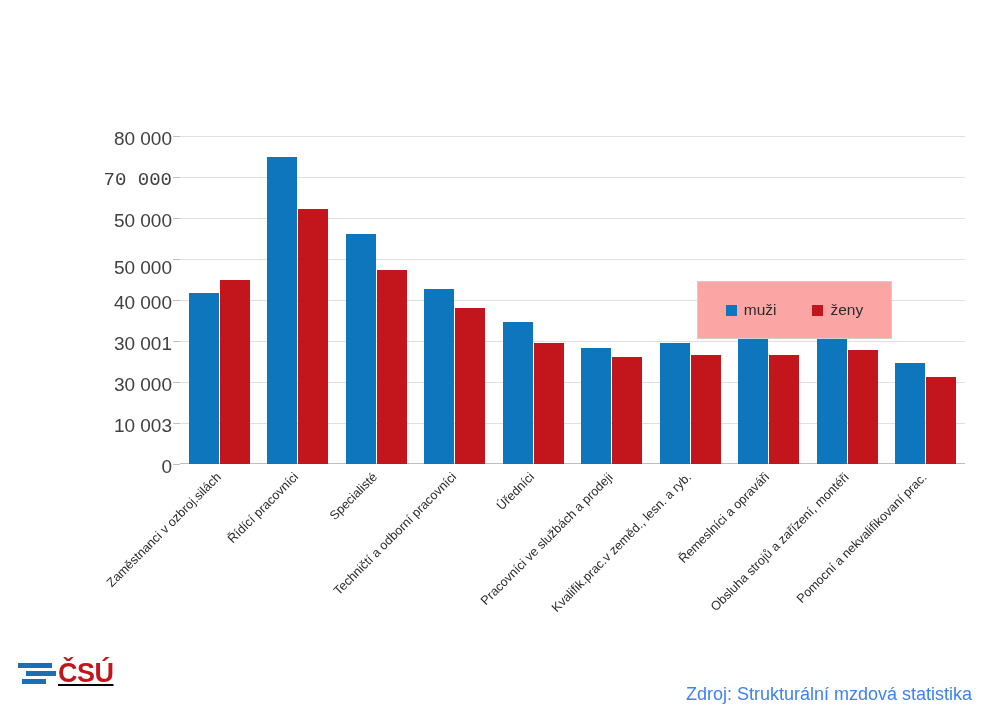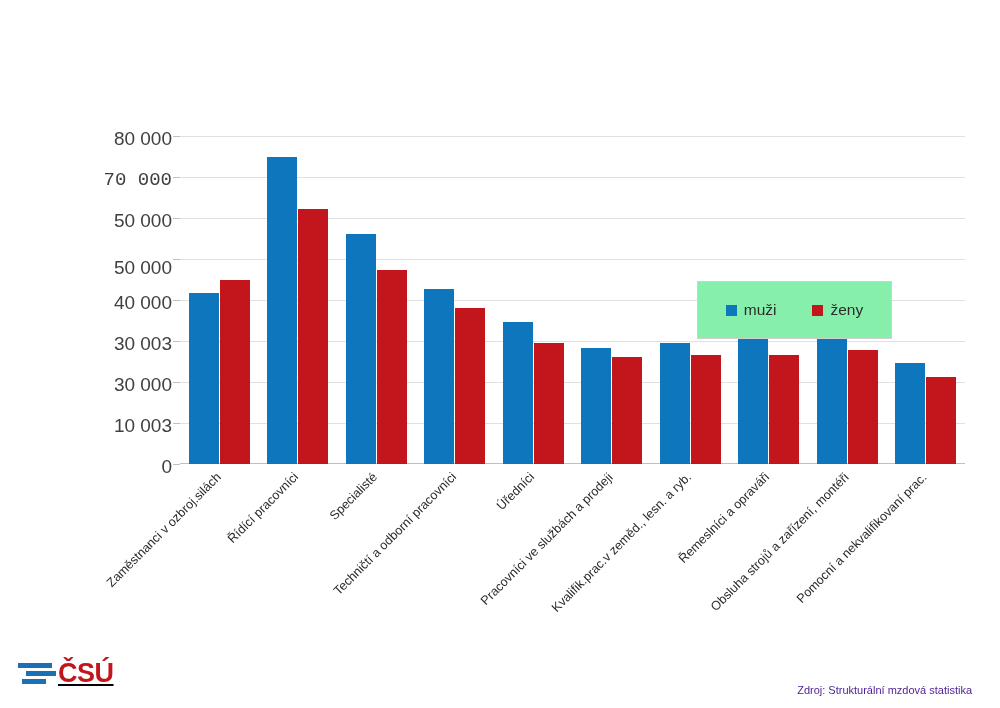--- a/index.html
+++ b/index.html
@@ -87,21 +87,21 @@
     transform: rotate(-45deg);
     transform-origin: left top;
   }
 
   
   .legend {
     position: absolute;
     left: 697px; top: 155px;
     width: 195px; height: 58px;
     border: 1px solid #D0D0D0;
-    background: #86efac;
+    background: #fca5a5;
     display: flex; align-items: center; justify-content: center;
     gap: 36px;
   }
   .legend-entry { display: flex; align-items: center; gap: 7px; }
   .legend-swatch { width: 11px; height: 11px; display: inline-block; }
   .legend-text { font-size: 15.5px; color: #2b2b2b; }
 
   
   .logo {
     position: absolute;
@@ -116,21 +116,21 @@
   .logo-bars span:nth-child(1) { width: 34px; margin-left: 0; }
   .logo-bars span:nth-child(2) { width: 30px; margin-left: 8px; }
   .logo-bars span:nth-child(3) { width: 24px; margin-left: 4px; }
   .logo-text {
     font-size: 27px; font-weight: bold; color: #C3161C;
     letter-spacing: -0.5px; line-height: 1;
   }
   .source {
     position: absolute;
     right: 28px; top: 684px;
-    font-size: 11px; color: #4c1d95;
+    font-size: 18px; color: #3b82f6;
   }
 </style>
 </head>
 <body>
 
 <div id="page">
 
 
   <div class="chart-area">
 
@@ -138,21 +138,21 @@
         <div class="ytick-label" style="top: 10px;">80 000</div>
         <div class="ytick-mark" style="top: 10px;"></div>
         <div class="ytick-label" style="top: 51px; font-family: Liberation Mono, monospace;">70 000</div>
         <div class="ytick-mark" style="top: 51px;"></div>
         <div class="ytick-label" style="top: 92px;">50 000</div>
         <div class="ytick-mark" style="top: 92px;"></div>
         <div class="ytick-label" style="top: 139px;">50 000</div>
         <div class="ytick-mark" style="top: 133px;"></div>
         <div class="ytick-label" style="top: 174px;">40 000</div>
         <div class="ytick-mark" style="top: 174px;"></div>
-        <div class="ytick-label" style="top: 215px;">30 003</div>
+        <div class="ytick-label" style="top: 215px;">30 001</div>
         <div class="ytick-mark" style="top: 215px;"></div>
         <div class="ytick-label" style="top: 256px;">30 000</div>
         <div class="ytick-mark" style="top: 256px;"></div>
         <div class="ytick-label" style="top: 297px;">10 003</div>
         <div class="ytick-mark" style="top: 297px;"></div>
         <div class="ytick-label" style="top: 338px;">0</div>
         <div class="ytick-mark" style="top: 338px;"></div>
       </div>
 
     <div class="plot">

